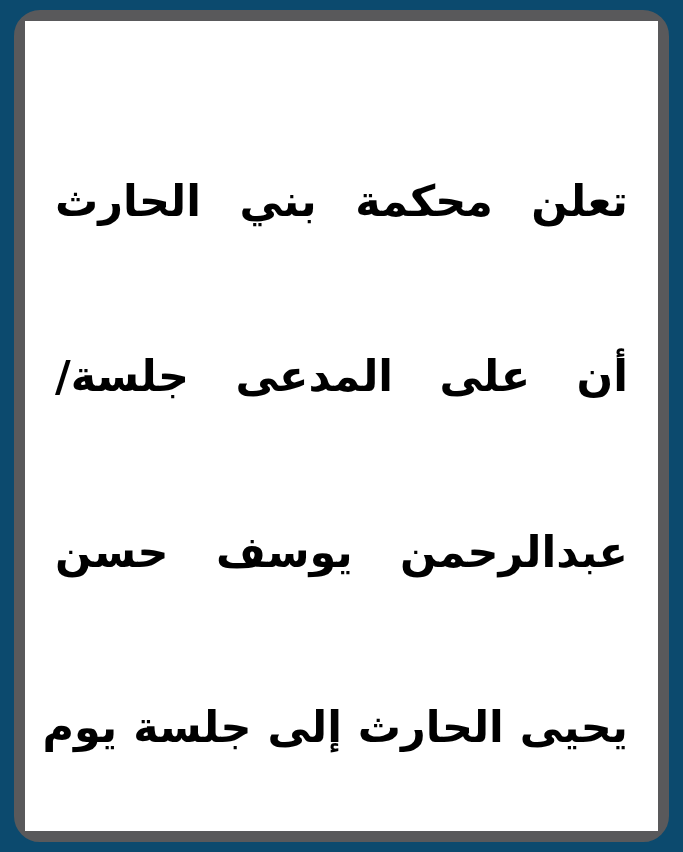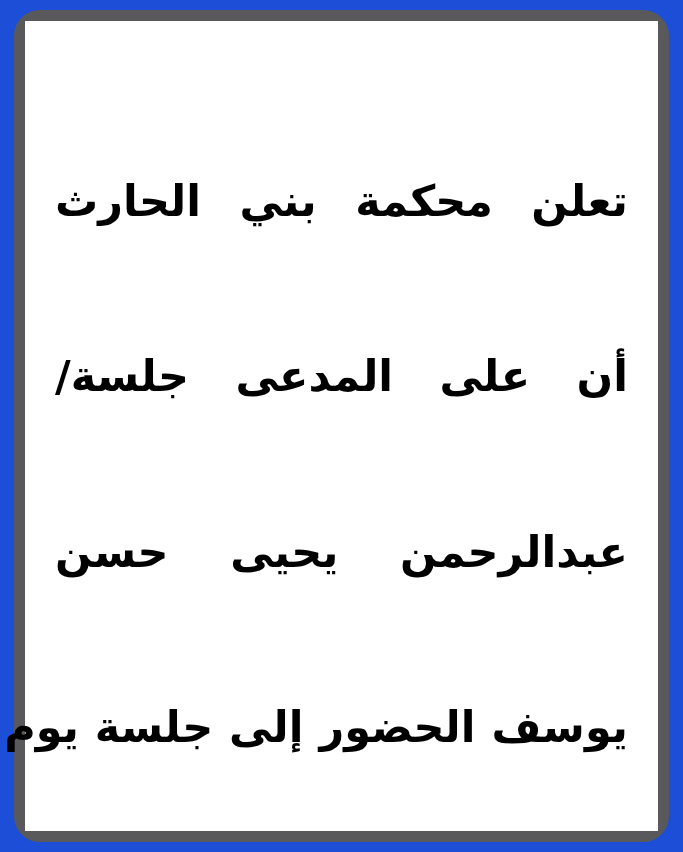--- a/index.html
+++ b/index.html
@@ -10,21 +10,21 @@
   body {
     width: 683px;
     height: 852px;
     overflow: hidden;
     font-family: "DejaVu Sans", sans-serif;
   }
   #notice-page {
     position: relative;
     width: 683px;
     height: 852px;
-    background: #1d4ed8;
+    background: #0c4a6e;
     box-sizing: border-box;
   }
   
   #notice-frame {
     position: absolute;
     left: 14px;
     top: 10px;
     width: 655px;
     height: 832px;
     box-sizing: border-box;
@@ -66,22 +66,22 @@
 </style>
 </head>
 <body>
 
 <div id="notice-page">
   <div id="notice-frame">
     <div id="notice-body">
       <div id="notice-text">
         <span class="ln">تعلن محكمة بني الحارث</span>
         <span class="ln">أن على المدعى جلسة/</span>
-        <span class="ln">عبدالرحمن يحيى حسن</span>
-        <span class="ln">يوسف الحضور إلى جلسة يوم</span>
+        <span class="ln">عبدالرحمن يوسف حسن</span>
+        <span class="ln">يحيى الحارث إلى جلسة يوم</span>
         
         
         
         
         
         
       </div>
     </div>
   </div>
 </div>

